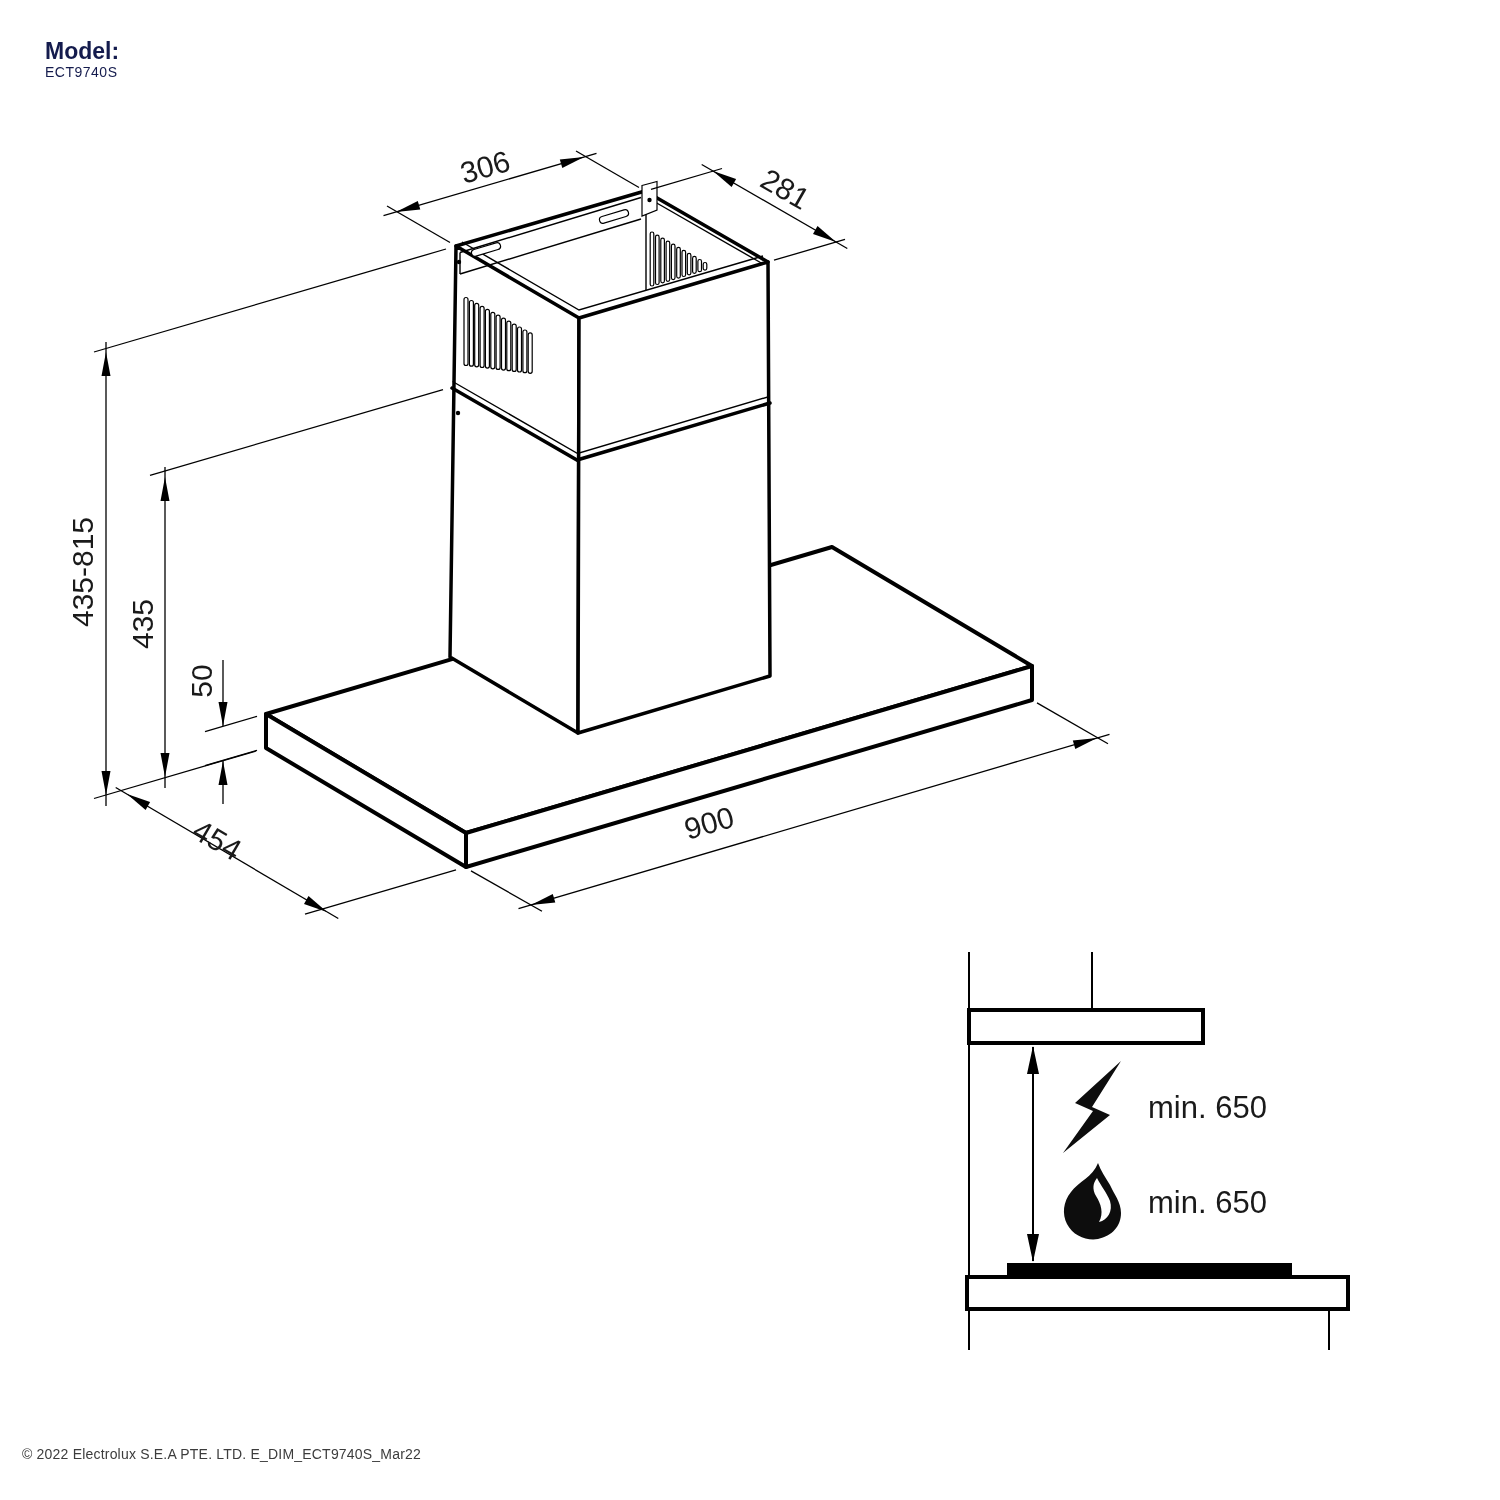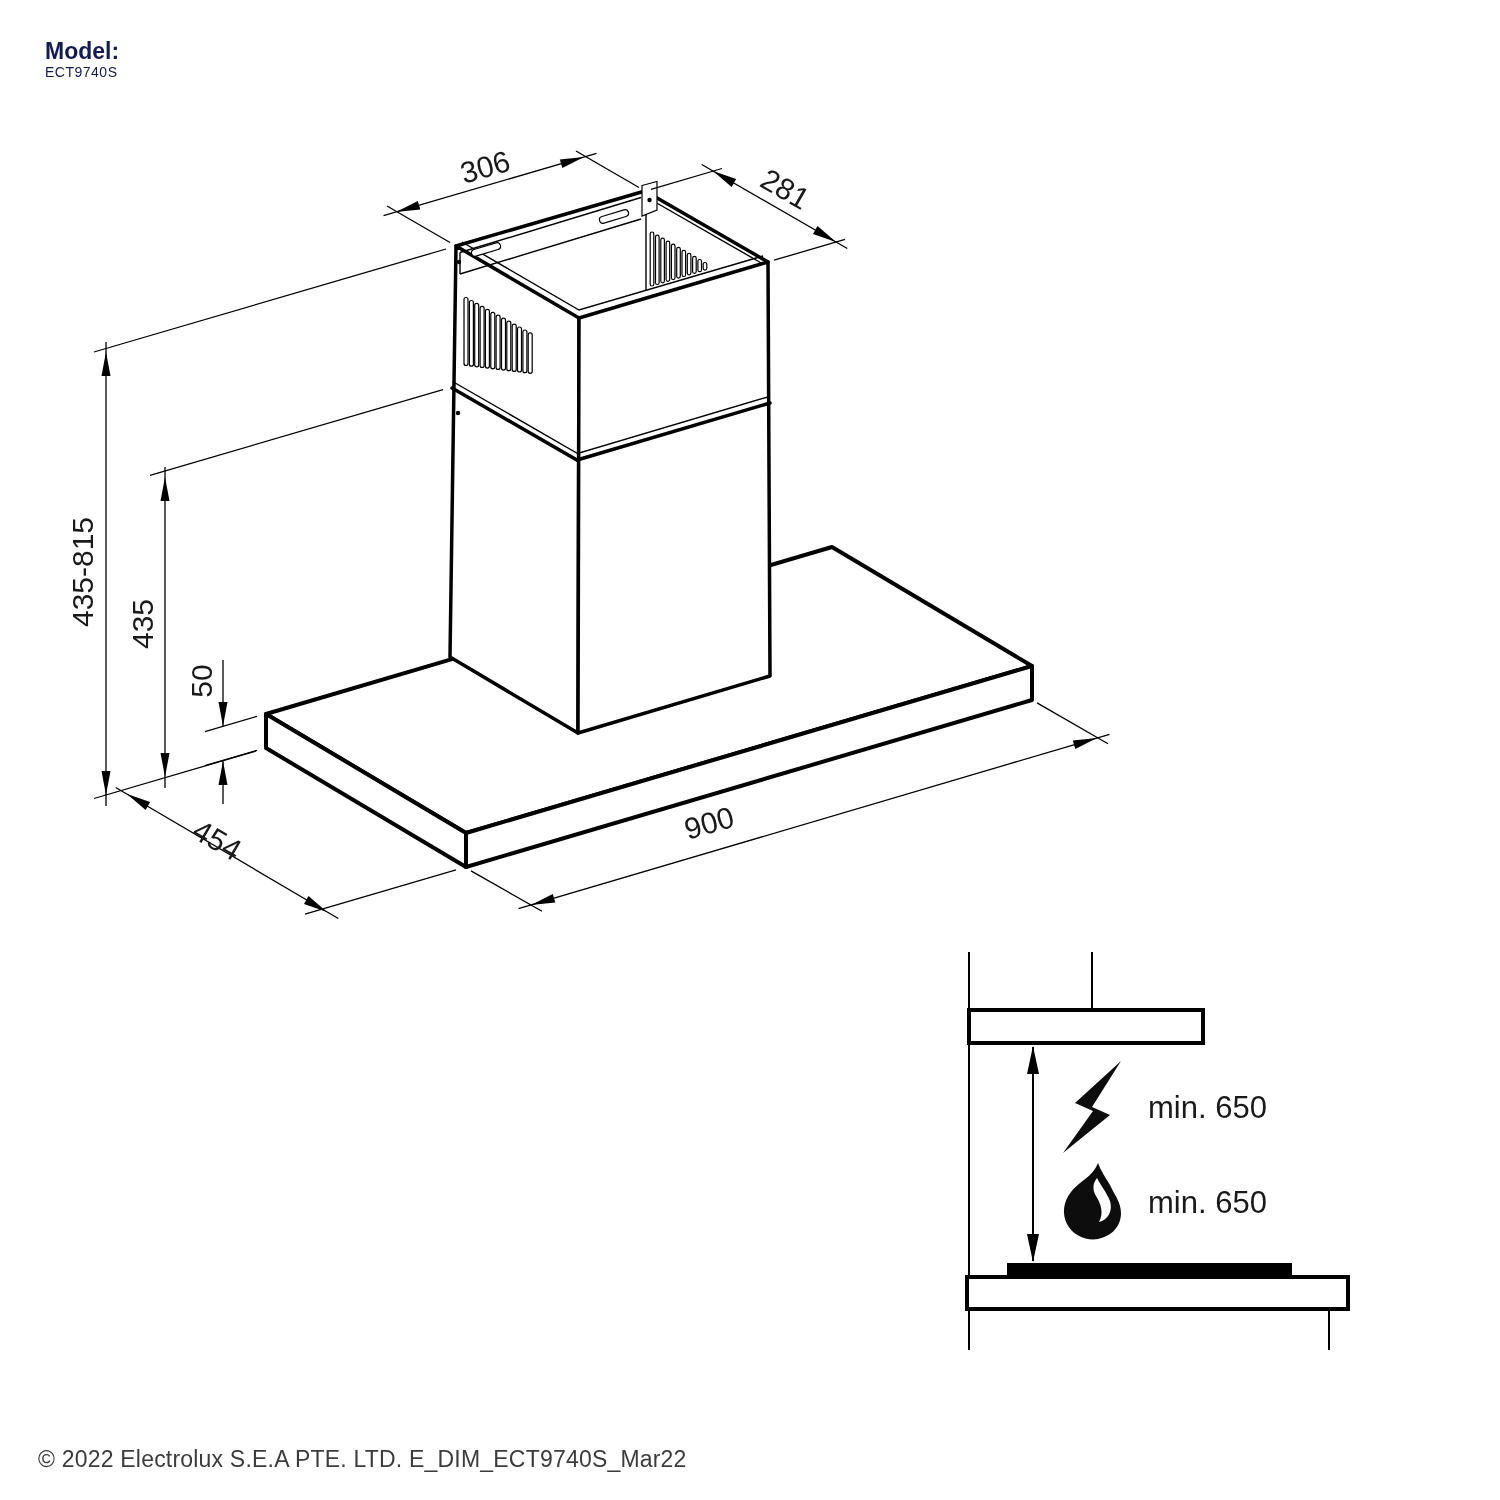--- a/index.html
+++ b/index.html
@@ -3,21 +3,21 @@
 <meta charset="utf-8">
 <style>
   html,body{margin:0;padding:0;}
   body{
     width:1500px;height:1500px;position:relative;background:#ffffff;
     font-family:"Liberation Sans", sans-serif;overflow:hidden;
   }
   .model-header{position:absolute;left:45px;top:38px;color:#141b4d;}
   .model-header .model-label{font-weight:bold;font-size:23px;line-height:1.15;}
   .model-header .model-value{font-weight:normal;font-size:14px;line-height:1.25;letter-spacing:0.5px;}
-  .footer-note{position:absolute;left:38px;top:1446px;font-size:23px;color:#3c3c3c;letter-spacing:0.2px;}
+  .footer-note{position:absolute;left:22px;top:1446px;font-size:14px;color:#3c3c3c;letter-spacing:0.2px;}
   svg{position:absolute;left:0;top:0;}
   .face{fill:#ffffff;stroke:#000000;stroke-width:4;stroke-linejoin:round;}
   .cface{fill:#ffffff;stroke:#000000;stroke-width:3.5;stroke-linejoin:round;}
   .thick{fill:none;stroke:#000000;stroke-width:3.5;stroke-linecap:round;}
   .thin{fill:none;stroke:#000000;stroke-width:1.4;}
   .dim{fill:none;stroke:#000000;stroke-width:1.3;}
   .slat{fill:#ffffff;stroke:#000000;stroke-width:1.2;}
   .arrow{fill:#000000;stroke:none;}
   .dot{fill:#000000;stroke:none;}
   .dim-label{font-family:"Liberation Sans",sans-serif;font-size:30px;fill:#1a1a1a;text-anchor:middle;}

